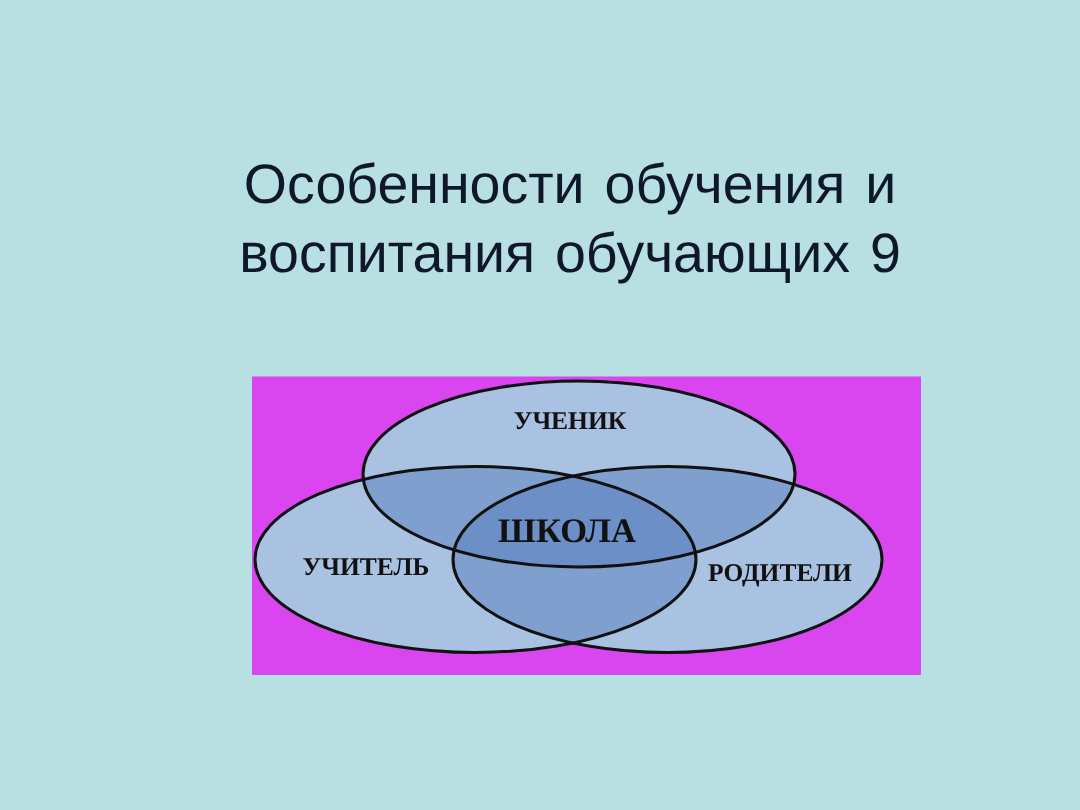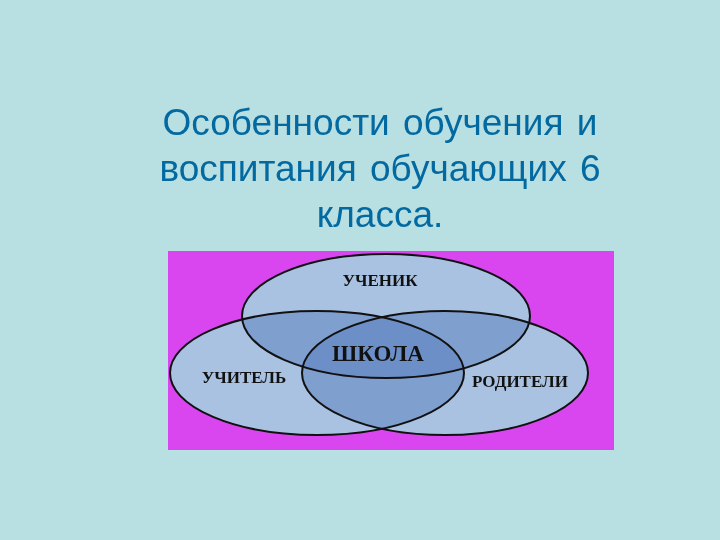--- a/index.html
+++ b/index.html
@@ -9,21 +9,21 @@
     position: relative;
     overflow: hidden;
     font-family: "Liberation Sans", sans-serif;
   }
   .title {
     position: absolute;
     left: 120px; top: 100px; width: 520px;
     text-align: center;
     font-size: 37px;
     line-height: 46px;
-    color: #0369a1;
+    color: #0f172a;
     word-spacing: 3px;
   }
   .title span { display: block; }
   .diagram-box {
     position: absolute;
     left: 168px; top: 251px;
     width: 446px; height: 199px;
     background: #d946ef;
   }
   .diagram-box svg { position: absolute; left: 0; top: 0; }
@@ -31,22 +31,21 @@
     font-family: "Liberation Serif", serif;
     font-weight: bold;
     fill: #111111;
   }
 </style>
 </head>
 <body>
 
 <div class="title">
   <span>Особенности обучения  и</span>
-  <span>воспитания обучающих 6</span>
-  <span>класса.</span>
+  <span>воспитания обучающих 9</span>
 </div>
 
 <div class="diagram-box">
   <svg width="446" height="199" viewBox="0 0 446 199">
     <defs>
       <clipPath id="clipTop">
           <ellipse cx="218" cy="65" rx="144" ry="62"></ellipse>
         </clipPath>
       <clipPath id="clipLeft">
           <ellipse cx="149" cy="122" rx="147" ry="62"></ellipse>

